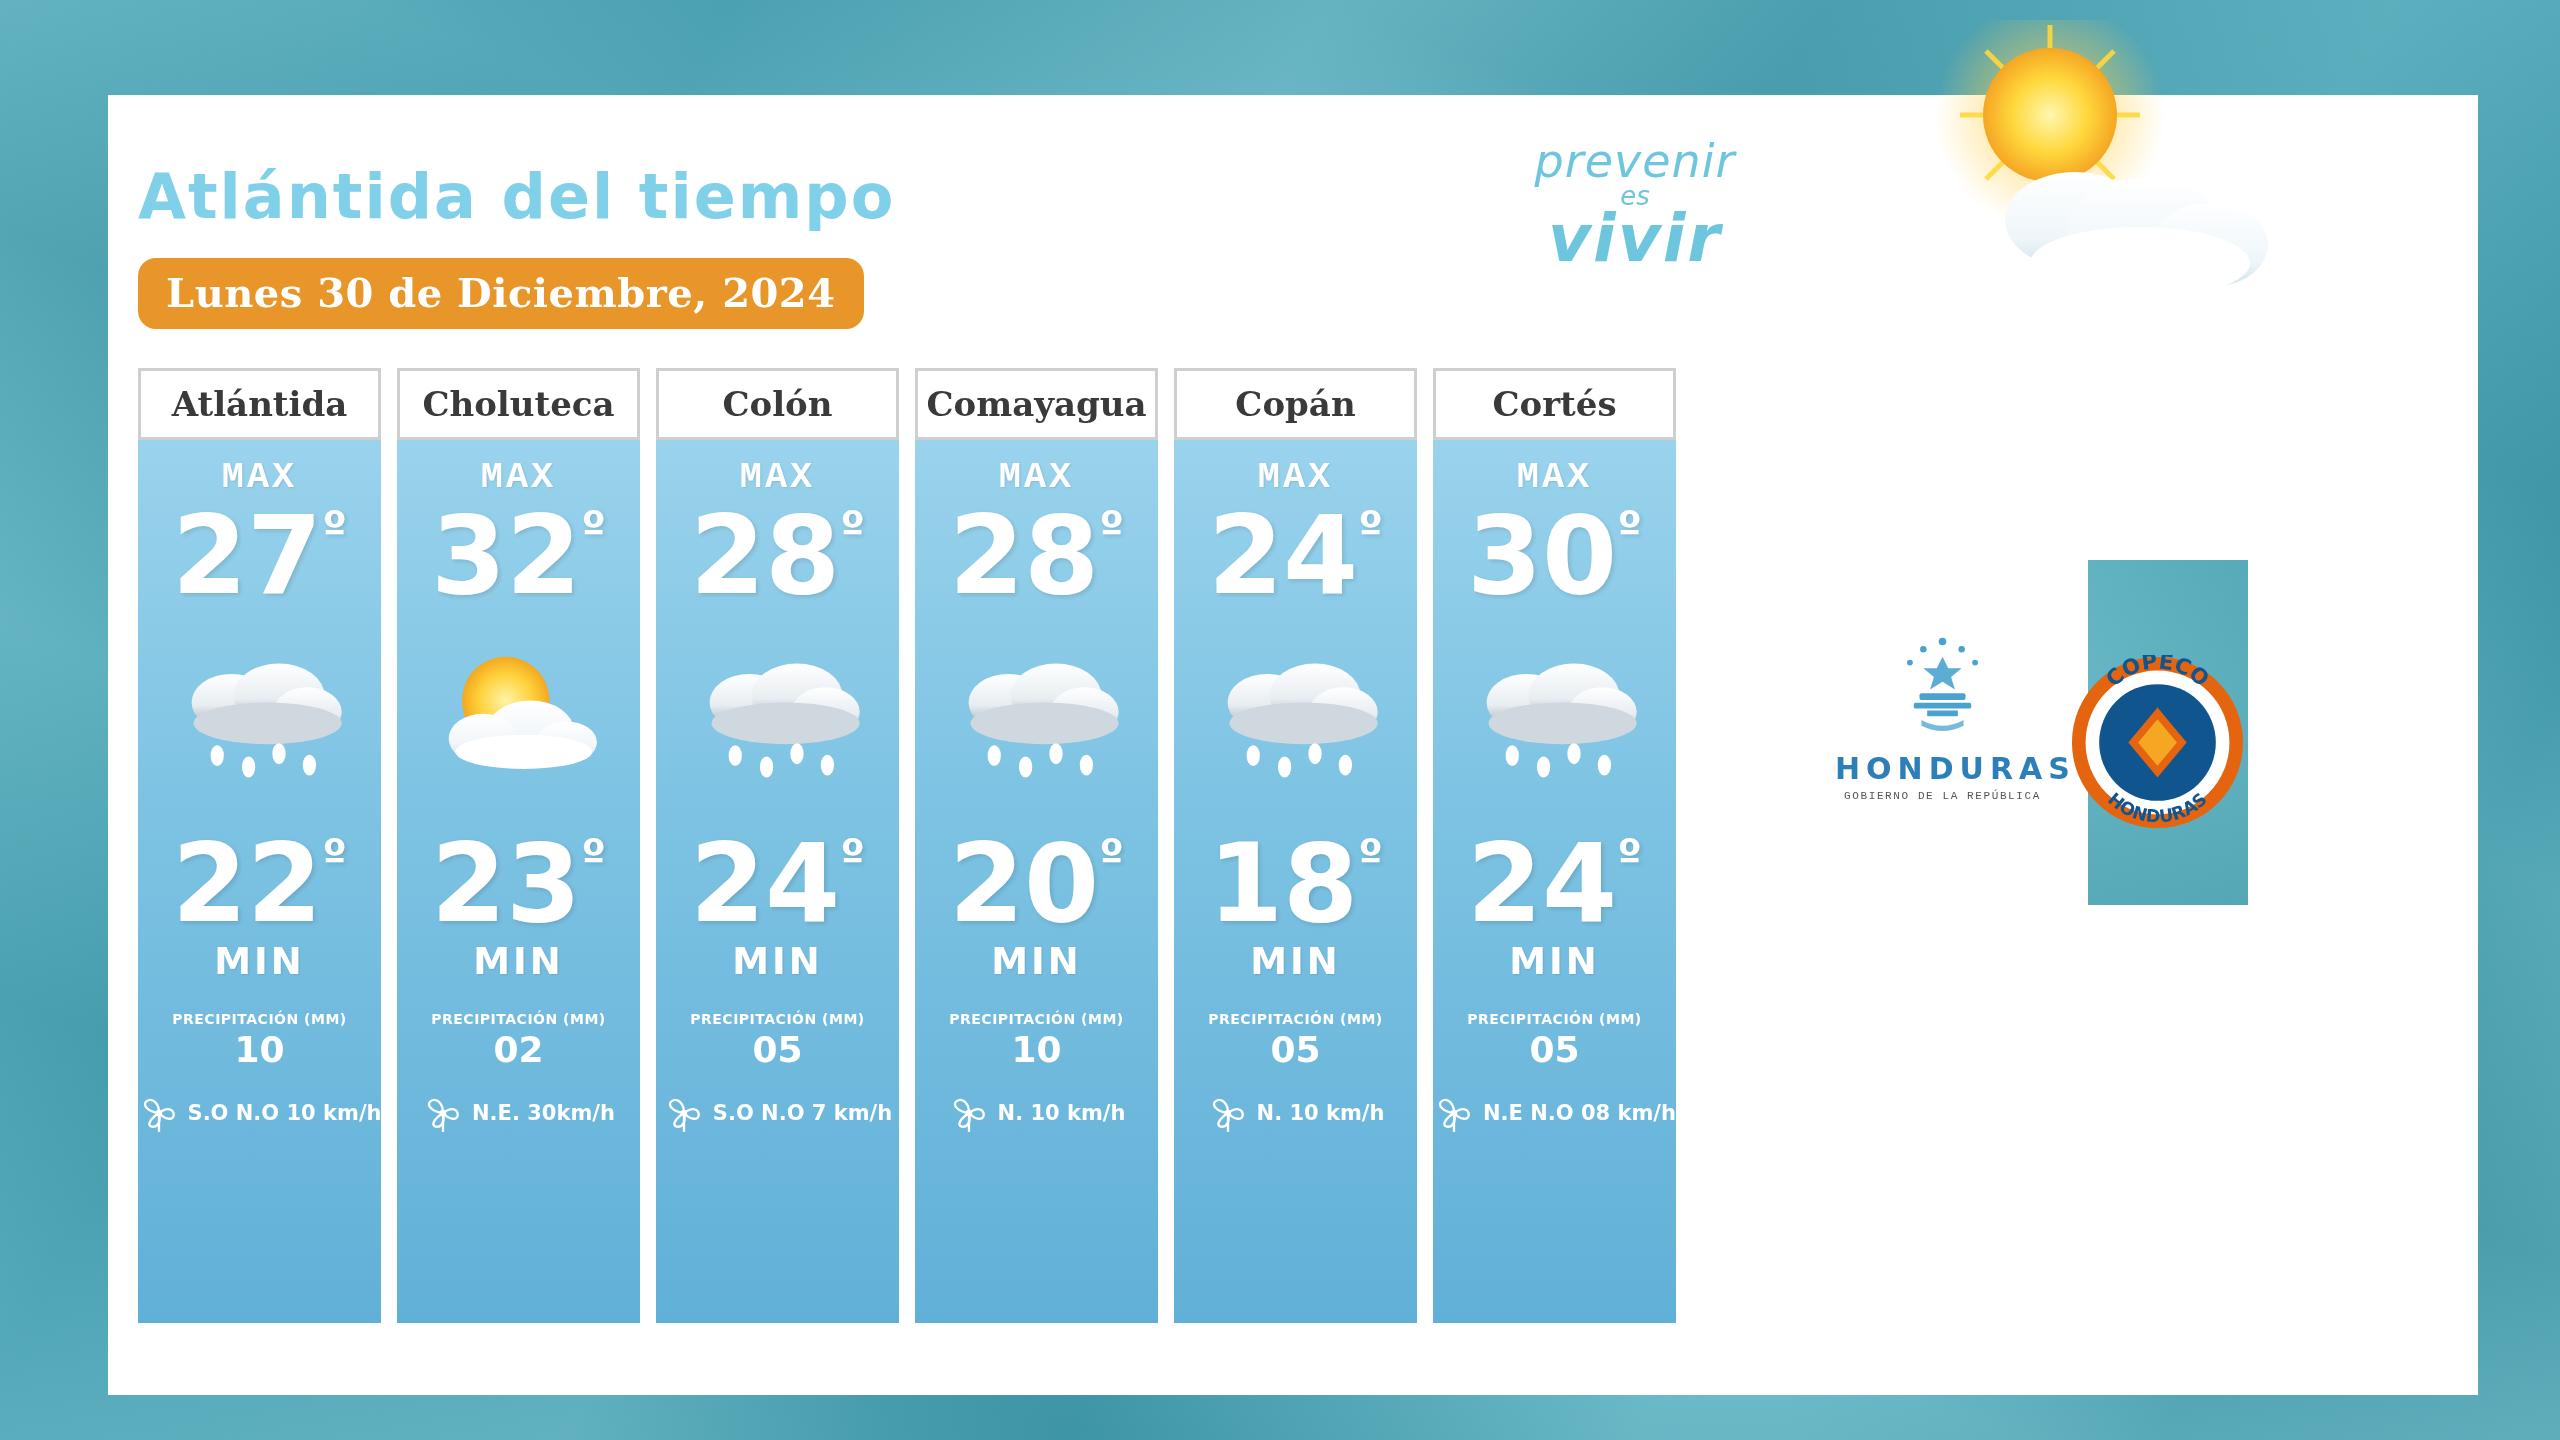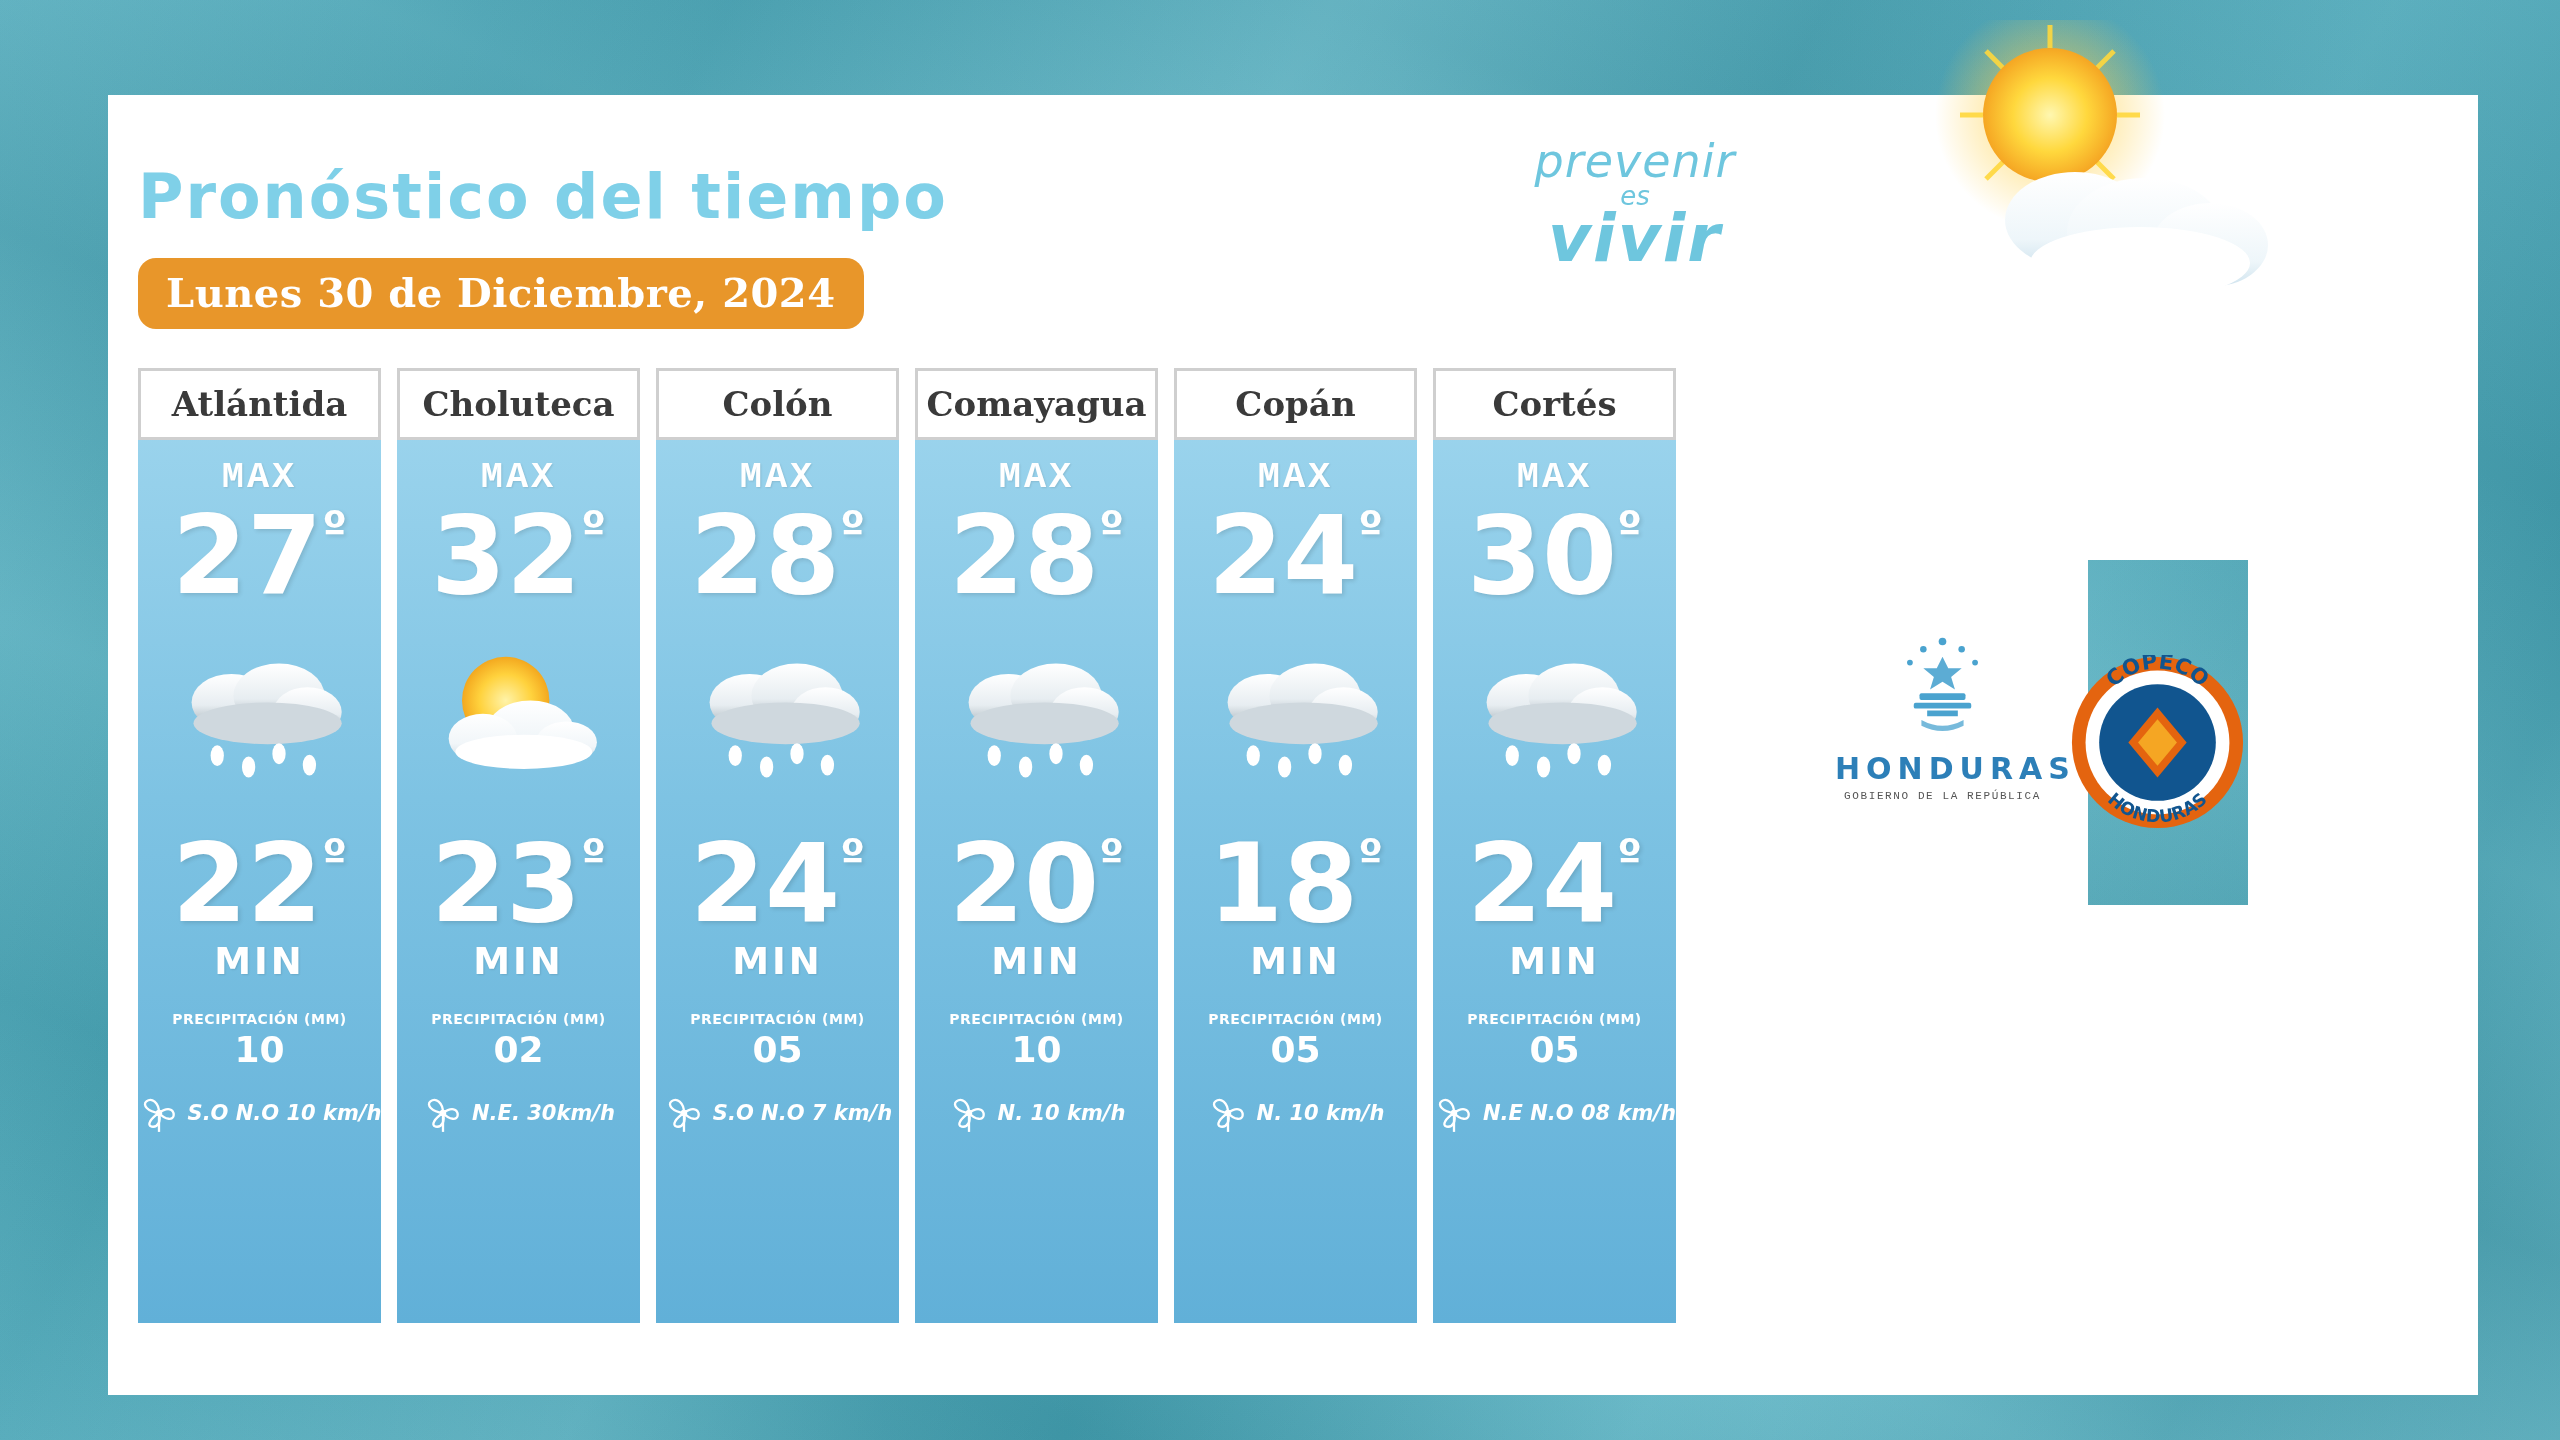--- a/index.html
+++ b/index.html
@@ -161,21 +161,20 @@
     font-size: 36px; font-weight: bold; color: #ffffff;
     font-family: "DejaVu Sans", sans-serif;
     margin-top: 2px;
   }
   .wind-row {
     margin-top: 22px;
     width: 100%;
     display: flex; align-items: center; justify-content: center;
     gap: 8px;
     padding: 0 8px;
-    font-style: italic;
   }
   .wind-text {
     font-size: 21px; font-weight: bold; color: #ffffff;
     font-family: "DejaVu Sans", sans-serif;
     white-space: nowrap;
   }
   .windmill { width: 42px; height: 42px; flex: 0 0 42px; }
 
   
   .hn-logo {
@@ -252,21 +251,21 @@
     <circle cx="150" cy="95" r="67" fill="url(#sunG)"></circle>
     <g>
       <ellipse cx="175" cy="200" rx="70" ry="48" fill="url(#cloudG)"></ellipse>
       <ellipse cx="245" cy="212" rx="78" ry="54" fill="url(#cloudG)"></ellipse>
       <ellipse cx="310" cy="225" rx="58" ry="42" fill="url(#cloudG)"></ellipse>
       <ellipse cx="240" cy="243" rx="110" ry="36" fill="#ffffff"></ellipse>
     </g>
   </svg>
 </div>
 
-<h1 class="title">Pronóstico del tiempo</h1>
+<h1 class="title">Atlántida del tiempo</h1>
 <div class="date-badge">Lunes 30 de Diciembre, 2024</div>
 
 <div class="brand">
   <div class="l1">prevenir</div>
   <div class="l2">es</div>
   <div class="l3">vivir</div>
 </div>
 
 <div class="cards">
 

